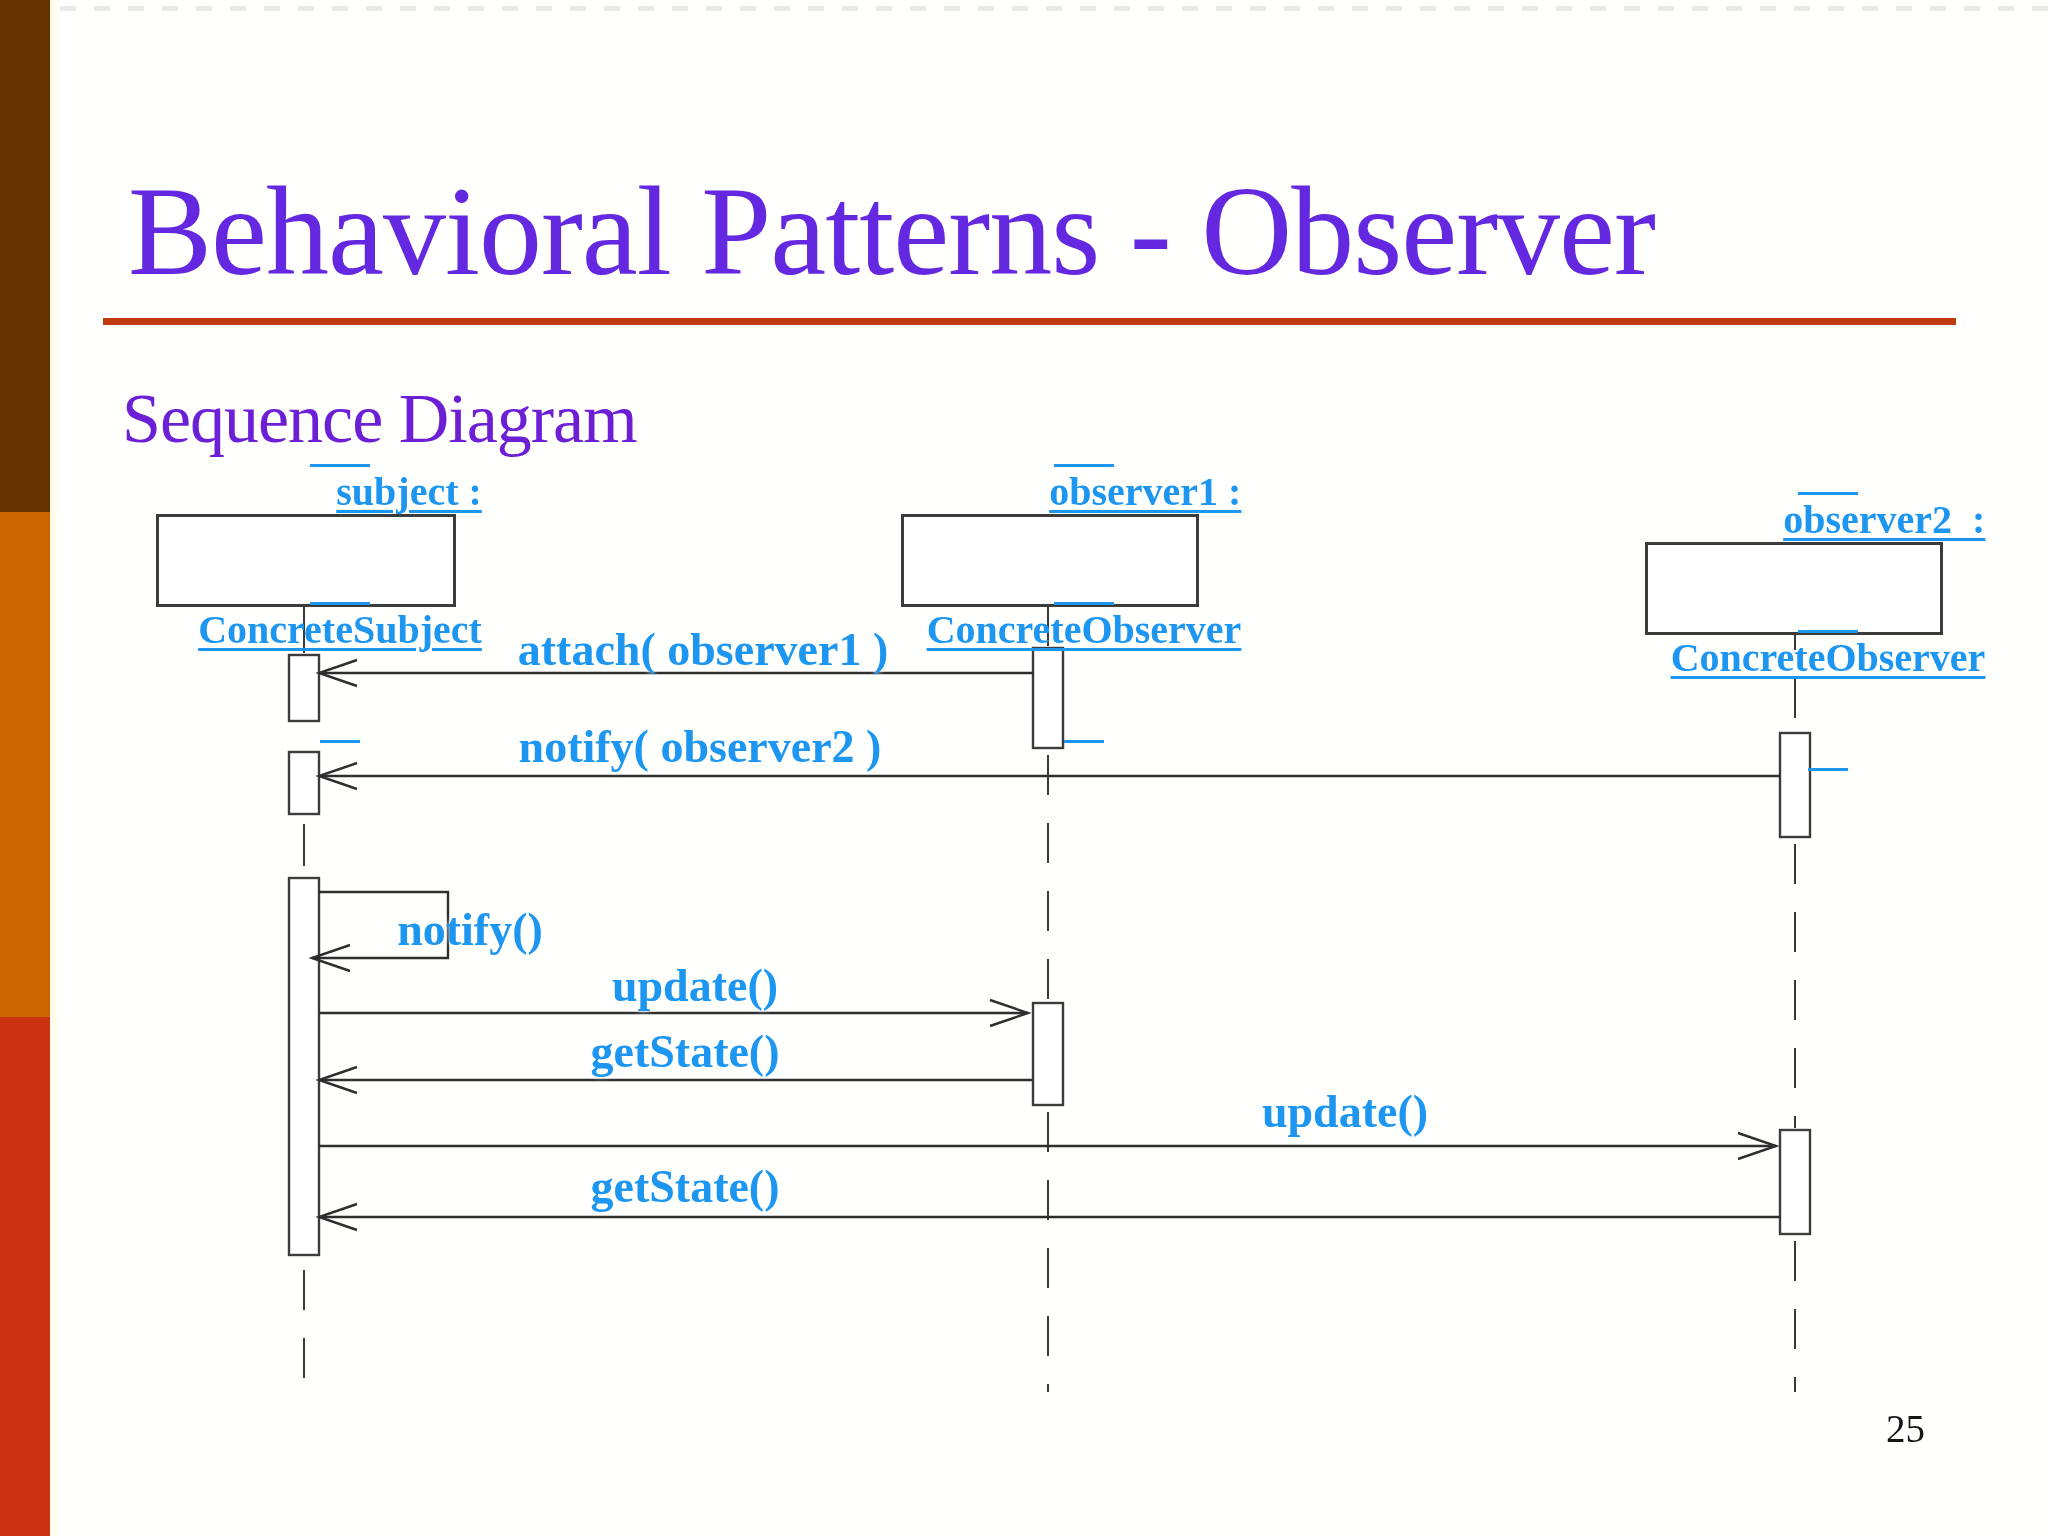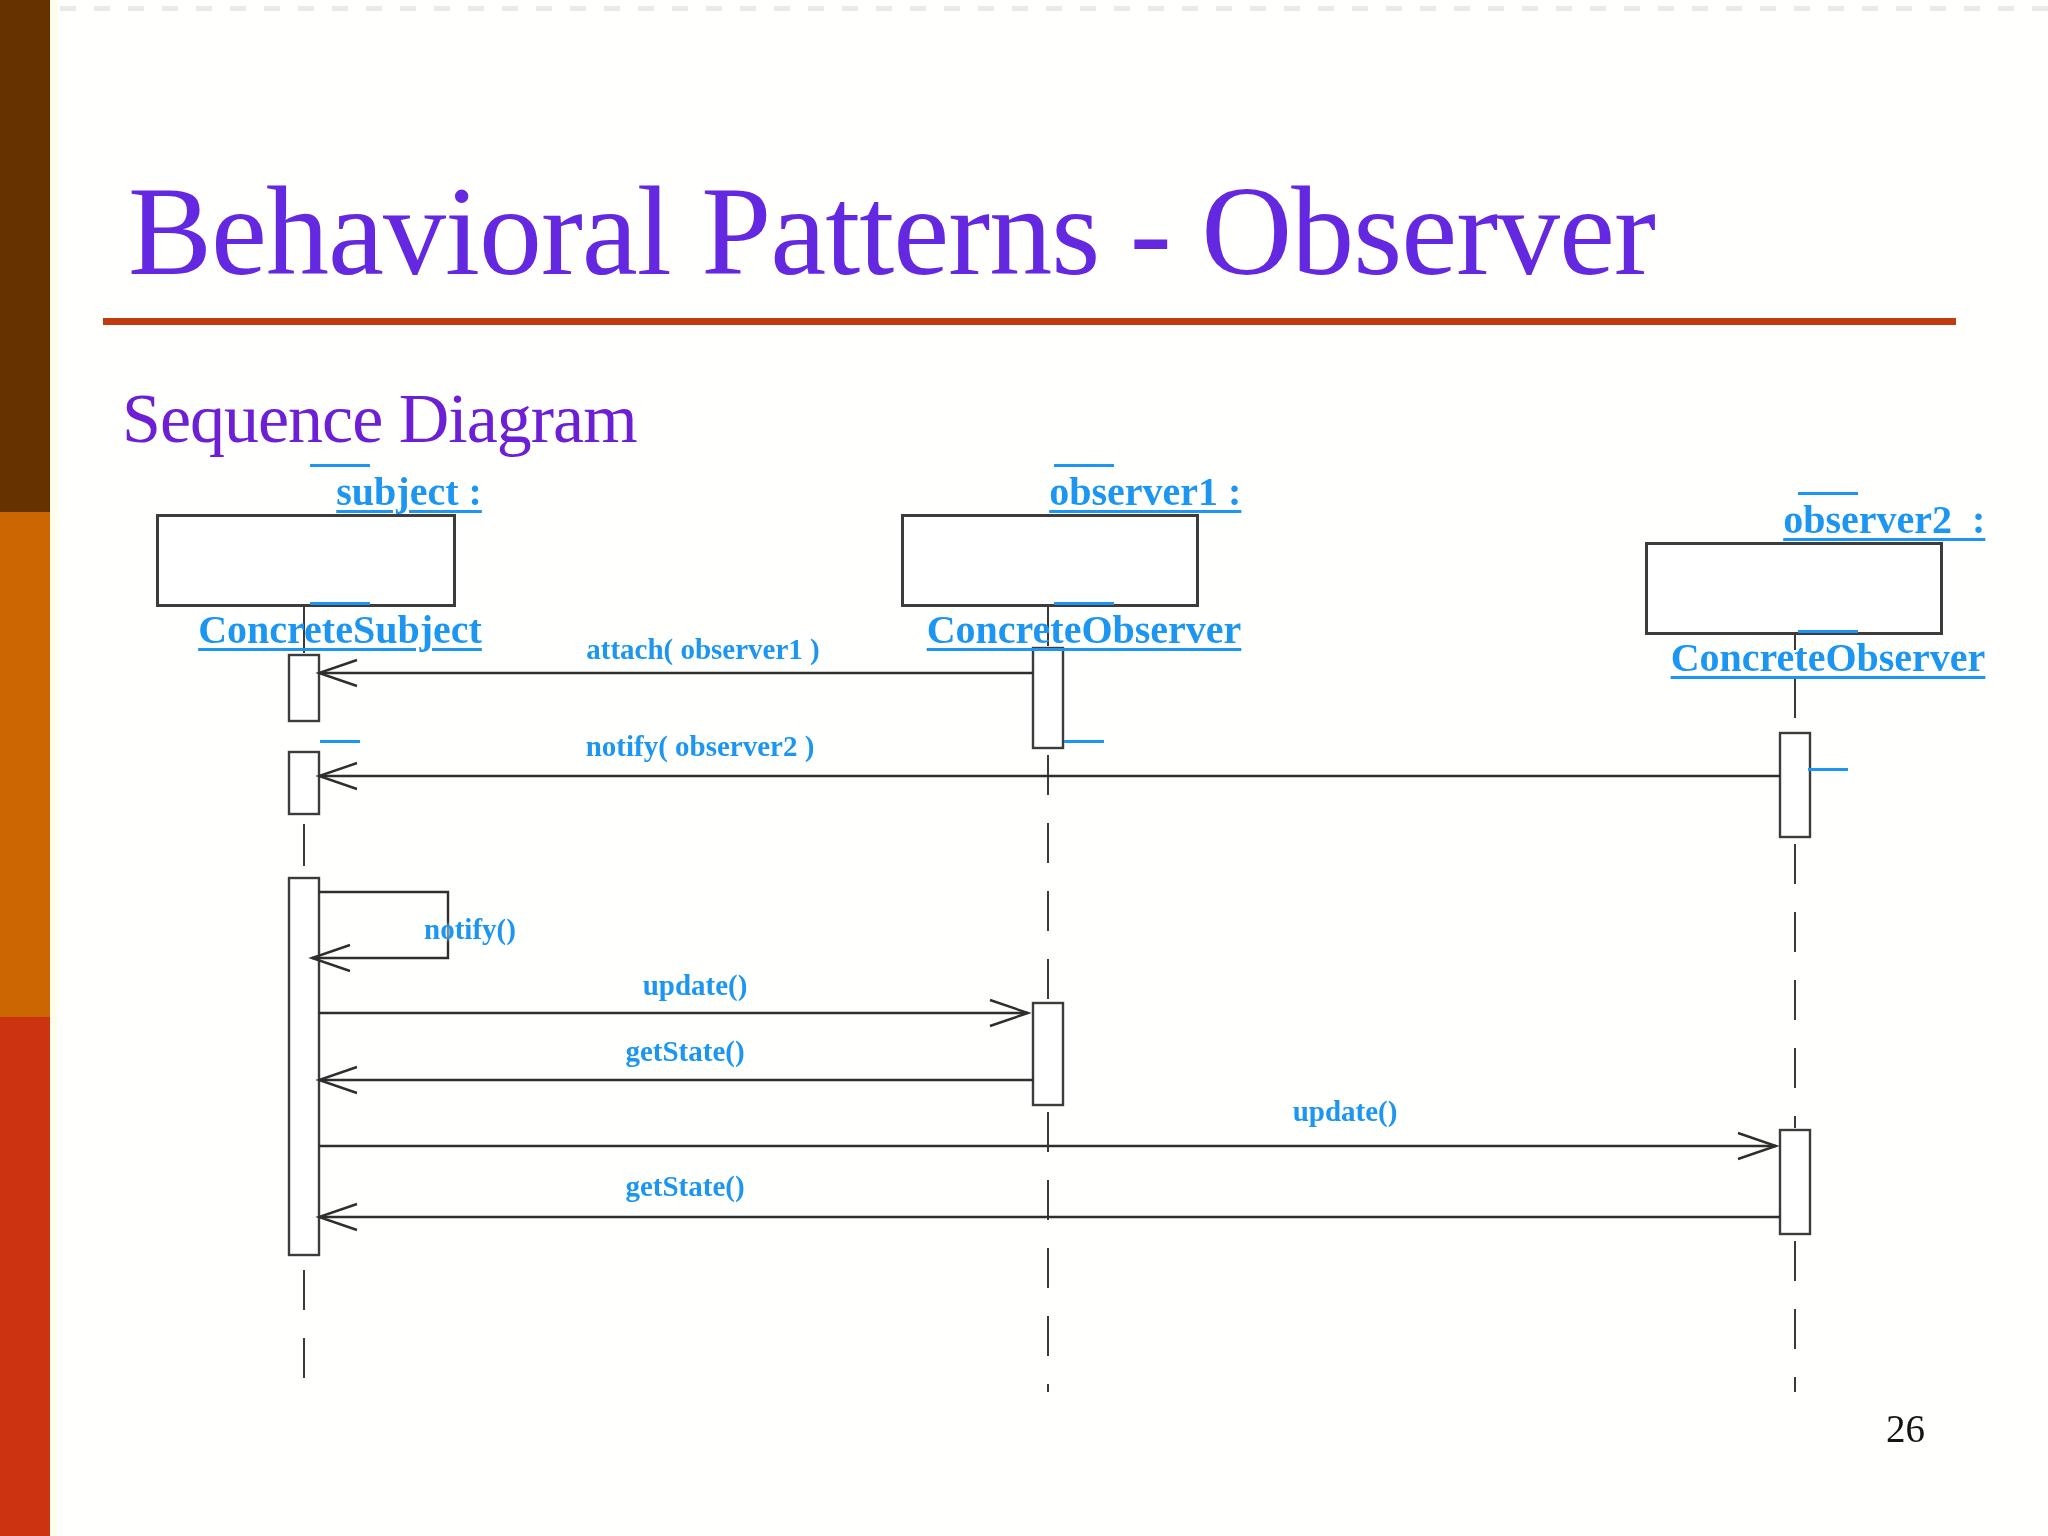--- a/index.html
+++ b/index.html
@@ -41,21 +41,21 @@
   .lbox-3{left:1645px;top:514px;width:298px;margin-top:28px;}
   .lbox-text{
     transform:translateX(34px);text-align:center;white-space:pre;
     font-size:40px;font-weight:bold;line-height:46px;color:var(--label-blue,#1C96F0);
     text-decoration:underline;text-decoration-thickness:3px;text-underline-offset:5px;
   }
   .lbox-text span{display:block;text-align:right;}
   
   .msg{
     position:absolute;transform:translate(-50%,-50%);white-space:pre;
-    font-size:29px;font-weight:bold;color:var(--label-blue,#1C96F0);
+    font-size:46px;font-weight:bold;color:var(--label-blue,#1C96F0);
     text-shadow:0 0 5px rgba(255,255,255,.9);
   }
   .m1{left:703px;top:649px;}
   .m2{left:700px;top:746px;}
   .m3{left:470px;top:929px;}
   .m4{left:695px;top:985px;}
   .m5{left:685px;top:1051px;}
   .m6{left:1345px;top:1111px;}
   .m7{left:685px;top:1186px;}
   .page-number{position:absolute;left:1886px;top:1406px;font-size:39px;color:#141414;}
@@ -150,14 +150,14 @@
   </div>
 
   <div class="msg m1">attach( observer1 )</div>
   <div class="msg m2">notify( observer2 )</div>
   <div class="msg m3">notify()</div>
   <div class="msg m4">update()</div>
   <div class="msg m5">getState()</div>
   <div class="msg m6">update()</div>
   <div class="msg m7">getState()</div>
 
-  <div class="page-number">26</div>
+  <div class="page-number">25</div>
 </div>
 
 </body></html>

